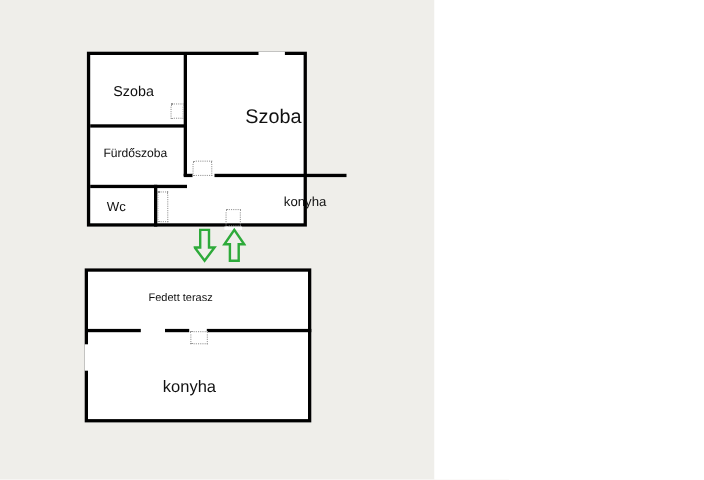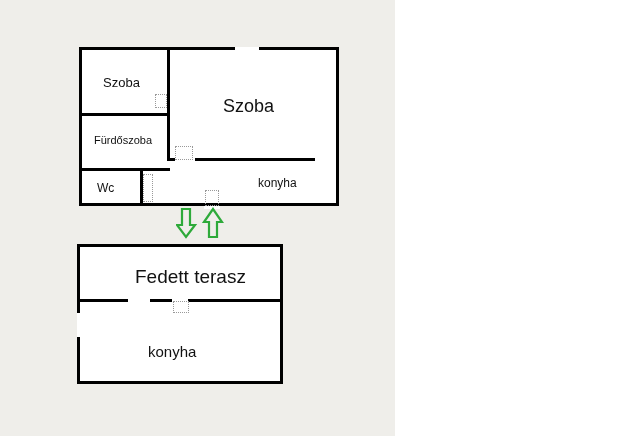--- a/index.html
+++ b/index.html
@@ -11,21 +11,21 @@
   .label { position:absolute; color:#111; white-space:nowrap; }
   .gap { position:absolute; background:#fff; }
   .door { position:absolute; border:1px dotted #999; box-sizing:border-box; }
 </style>
 </head>
 <body>
 
 <div class="left-bg"></div>
 <div class="right-bg"></div>
 
-<div class="plan" style="left:79px;top:47px;width:260px;height:159px;">
+<div class="plan" style="left:79px;top:47px;width:200px;height:159px;">
 
   <div class="gap" style="left:153px;top:-3px;width:24px;height:3px;"></div>
 
   <div class="wall" style="left:85px;top:0;width:3px;height:110px;"></div>
 
   <div class="wall" style="left:0;top:63px;width:88px;height:3px;"></div>
 
   <div class="wall" style="left:0;top:118px;width:88px;height:3px;"></div>
 
   <div class="wall" style="left:58px;top:118px;width:3px;height:38px;"></div>
@@ -51,15 +51,15 @@
   <path d="M33 31 H41 V16 H46 L37 3 L28 16 H33 Z" fill="none" stroke="#2eaa3a" stroke-width="2.2" stroke-linejoin="miter"></path>
 </svg>
 
 <div class="plan" style="left:77px;top:244px;width:206px;height:140px;">
   <div class="wall" style="left:0;top:52px;width:48px;height:3px;"></div>
   <div class="wall" style="left:70px;top:52px;width:22px;height:3px;"></div>
   <div class="wall" style="left:108px;top:52px;width:95px;height:3px;"></div>
   <div class="door" style="left:93px;top:54px;width:16px;height:12px;"></div>
   <div class="gap" style="left:-3px;top:66px;width:3px;height:24px;"></div>
 
-  <span class="label" style="left:55px;top:19px;font-size:19px;">Fedett terasz</span>
+  <span class="label" style="left:55px;top:19px;font-size:10px;">Fedett terasz</span>
   <span class="label" style="left:68px;top:96px;font-size:15px;">konyha</span>
 </div>
 
 </body></html>

